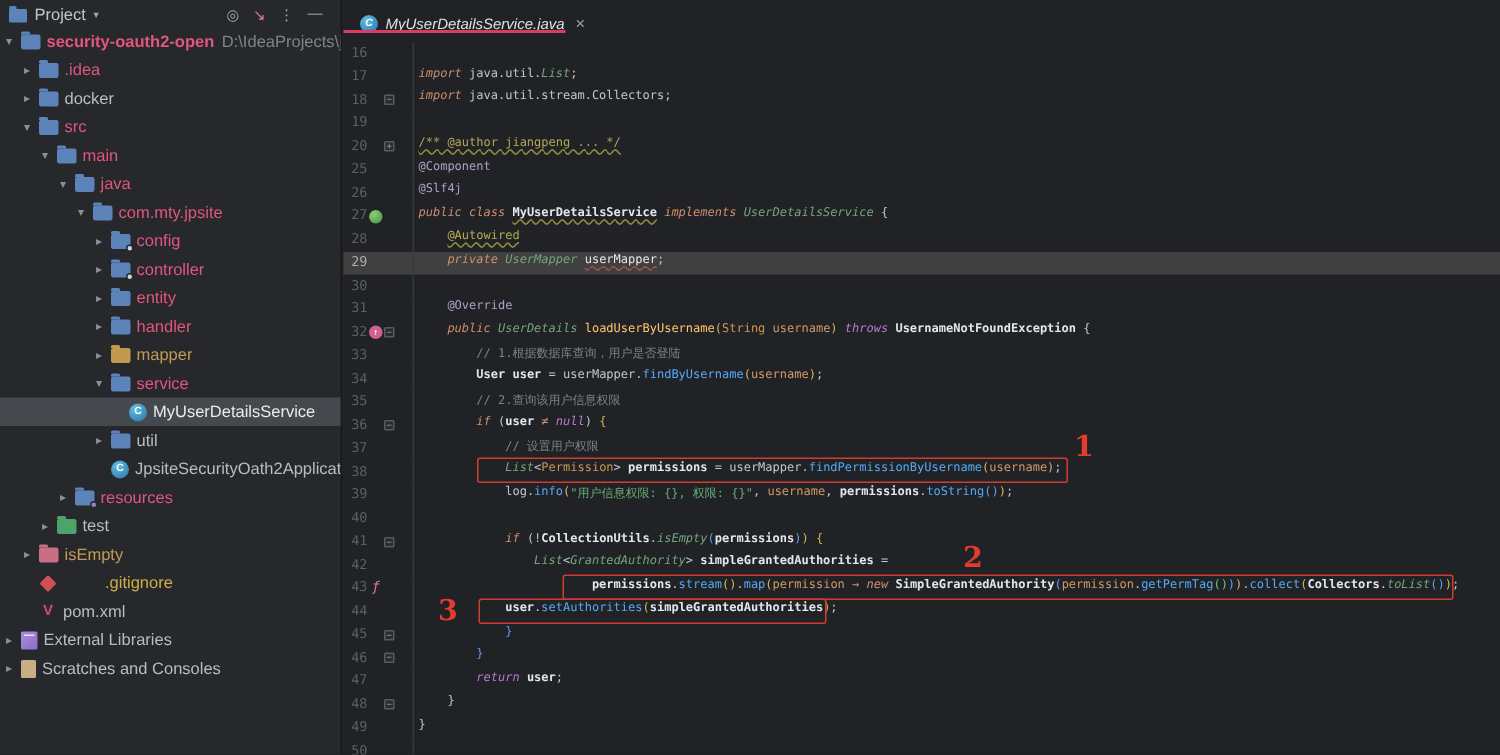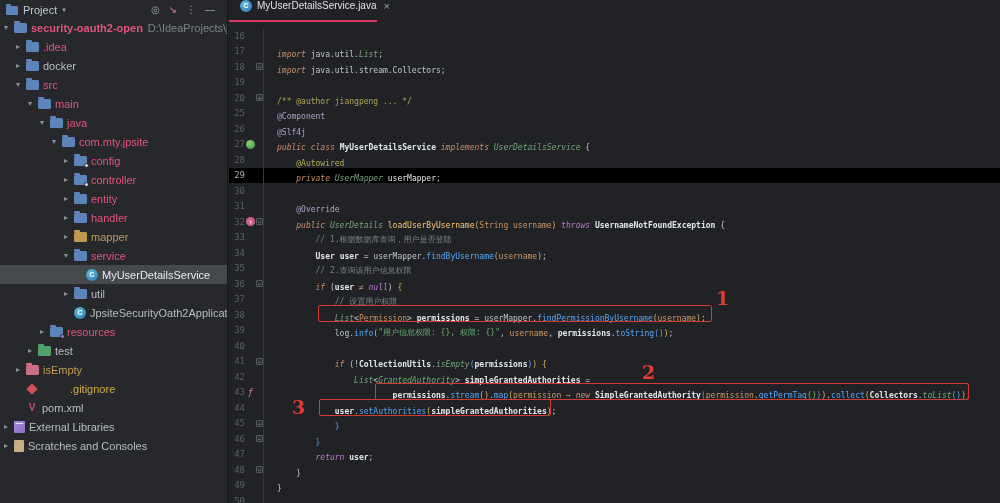--- a/index.html
+++ b/index.html
@@ -44,34 +44,34 @@
   .icls { width:12px; height:12px; border-radius:50%; background:radial-gradient(circle at 35% 30%, #5fc1e0, #2d6ea8); color:#fff; font-size:7px; font-weight:bold; text-align:center; line-height:12px; }
   .igit { width:8px; height:8px; background:#cf4f52; transform:rotate(45deg); border-radius:1px; margin:0 2px; }
   .imvn { color:#d14b6e; font-weight:bold; font-size:10px; width:12px; text-align:center; }
   .ilib { width:11px; height:12px; background:linear-gradient(135deg,#a98ddb,#8d6cc9); border-radius:1px; }
   .ilib::after { content:""; position:absolute; left:2px; top:2px; right:2px; height:1px; background:#e8e2f5; }
   .iscr { width:10px; height:12px; background:#c9ad85; border-radius:1px; }
 
   
   .editor { position:absolute; left:229px; top:0; right:0; height:503px; background:#202225; }
   .tabbar { height:22px; position:relative; display:flex; align-items:center; }
-  .tab { display:flex; align-items:flex-start; gap:5px; padding:0 9px 0 11px; height:22px; cursor:default; }
+  .tab { display:flex; align-items:flex-end; gap:5px; padding:0 9px 0 11px; height:22px; cursor:default;font-style:italic; }
   .tab-title { color:#dfe1e5; font-size:10px; }
   .tab-close { color:#9da1a8; font-size:11px; margin-left:2px; }
   .tab-underline { position:absolute; left:0; top:19.5px; width:148px; height:2.5px; background:#dc3a60; }
 
   .codewrap { position:absolute; top:28px; left:0; right:0; }
   .crow { height:15.5px; display:flex; align-items:center; font-family:"DejaVu Sans Mono", monospace; font-size:8px; }
-  .crow.cur { background:#000000; }
+  .crow.cur { background:#404040; }
   .ln { width:16px; flex:none; text-align:right; color:#5a6067; font-size:9px; font-family:"DejaVu Sans Mono", monospace; }
   .crow.cur .ln { color:#a8adb4; }
   .gic { width:11px; flex:none; display:flex; justify-content:center; align-items:center; }
   .gfold { width:7px; flex:none; display:flex; justify-content:center; align-items:center; }
   .gfold i { display:block; width:7px; height:7px; border:1px solid #565b61; border-radius:1px; background:#2a2c2f; color:#9aa0a6; font-style:normal; font-size:6px; line-height:5px; text-align:center; }
-  .ct { white-space:pre; border-left:1px solid #35383c; padding-left:13px; height:100%; display:flex; align-items:flex-end; overflow:hidden; }
+  .ct { white-space:pre; border-left:1px solid #35383c; padding-left:3px; height:100%; display:flex; align-items:flex-start; overflow:hidden;margin-left:12px; }
 
   .gbean { width:9px; height:9px; border-radius:50%; background:radial-gradient(circle at 35% 30%, #8fd06a, #3e8f4e); }
   .gover { width:9px; height:9px; border-radius:50%; background:#d0608f; color:#fff; font-size:6px; line-height:9px; text-align:center; }
   .glam  { color:#dd7a95; font-size:9px; font-style:italic; line-height:9px; }
 
   
   .tk-kw   { color:#cf8e6d; font-style:italic; }
   .tk-kw2  { color:#bb79d6; font-style:italic; }
   .tk-type { color:#74a47c; font-style:italic; }
   .tk-typei{ color:#74a47c; font-style:italic; }

